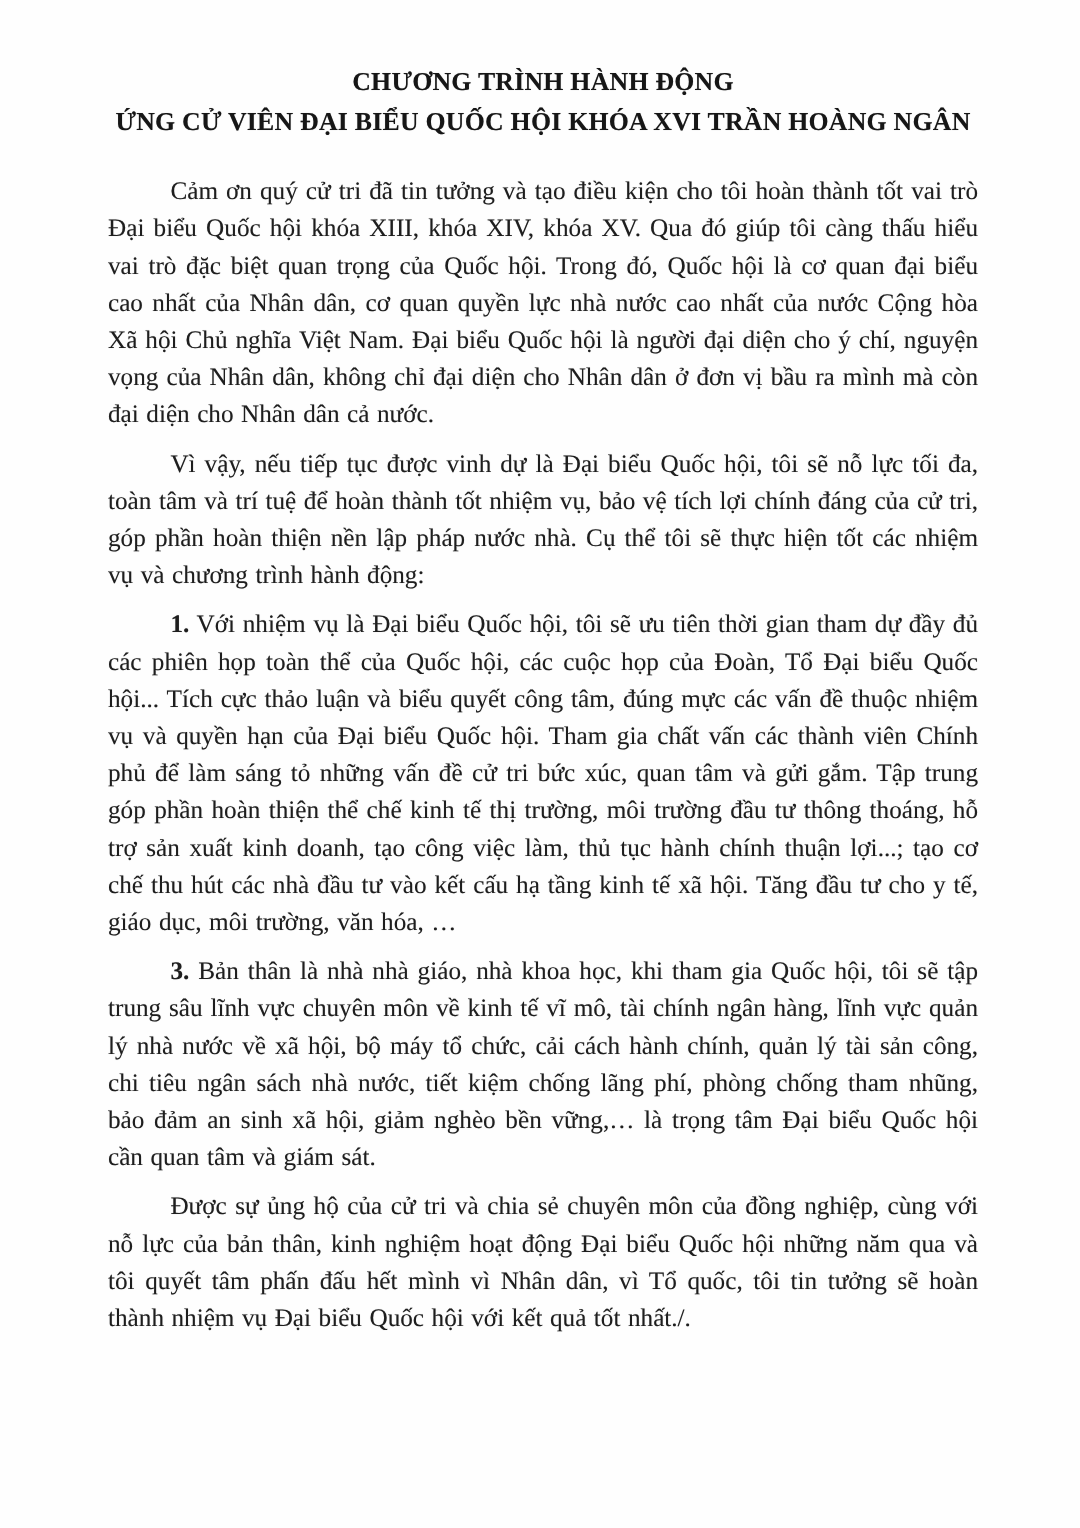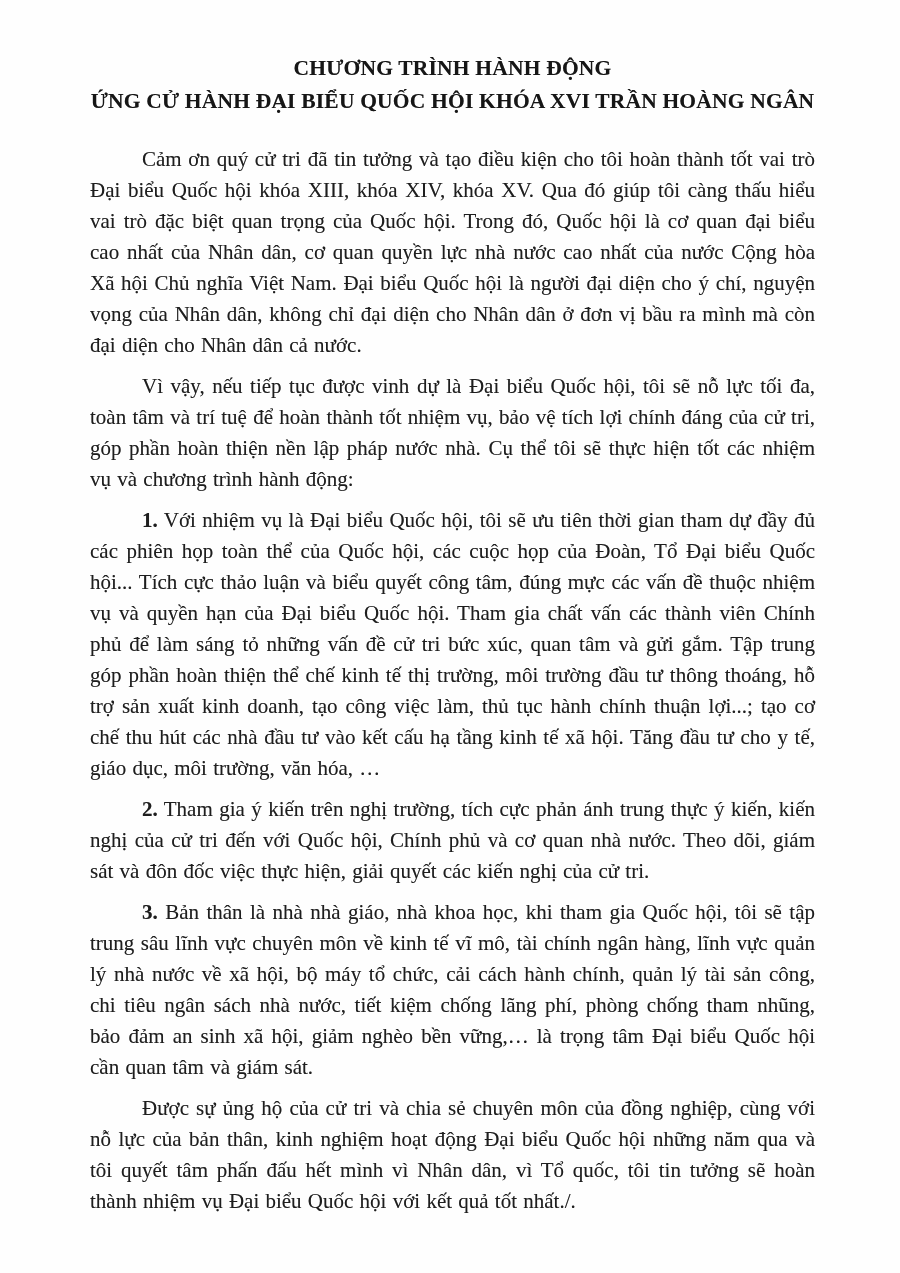--- a/index.html
+++ b/index.html
@@ -44,29 +44,28 @@
   }
   .doc-body p:last-child { margin-bottom: 12px; }
   .item-num { font-weight: bold; }
 </style>
 </head>
 <body>
 
 <div class="page">
   <header class="doc-header">
     <div class="title-line">CHƯƠNG TRÌNH HÀNH ĐỘNG</div>
-    <div class="title-line">ỨNG CỬ HÀNH ĐẠI BIỂU QUỐC HỘI KHÓA XVI TRẦN HOÀNG NGÂN</div>
+    <div class="title-line">ỨNG CỬ VIÊN ĐẠI BIỂU QUỐC HỘI KHÓA XVI TRẦN HOÀNG NGÂN</div>
   </header>
 
   <main class="doc-body">
     <p><span>Cảm ơn quý cử tri đã tin tưởng và tạo điều kiện cho tôi hoàn thành tốt vai trò Đại biểu Quốc hội khóa XIII, khóa XIV, khóa XV. Qua đó giúp tôi càng thấu hiểu vai trò đặc biệt quan trọng của Quốc hội. Trong đó, Quốc hội là cơ quan đại biểu cao nhất của Nhân dân, cơ quan quyền lực nhà nước cao nhất của nước Cộng hòa Xã hội Chủ nghĩa Việt Nam. Đại biểu Quốc hội là người đại diện cho ý chí, nguyện vọng của Nhân dân, không chỉ đại diện cho Nhân dân ở đơn vị bầu ra mình mà còn đại diện cho Nhân dân cả nước.</span></p>
 
     <p><span>Vì vậy, nếu tiếp tục được vinh dự là Đại biểu Quốc hội, tôi sẽ nỗ lực tối đa, toàn tâm và trí tuệ để hoàn thành tốt nhiệm vụ, bảo vệ tích lợi chính đáng của cử tri, góp phần hoàn thiện nền lập pháp nước nhà. Cụ thể tôi sẽ thực hiện tốt các nhiệm vụ và chương trình hành động:</span></p>
 
     <p><span class="item-num">1.</span><span> Với nhiệm vụ là Đại biểu Quốc hội, tôi sẽ ưu tiên thời gian tham dự đầy đủ các phiên họp toàn thể của Quốc hội, các cuộc họp của Đoàn, Tổ Đại biểu Quốc hội... Tích cực thảo luận và biểu quyết công tâm, đúng mực các vấn đề thuộc nhiệm vụ và quyền hạn của Đại biểu Quốc hội. Tham gia chất vấn các thành viên Chính phủ để làm sáng tỏ những vấn đề cử tri bức xúc, quan tâm và gửi gắm. Tập trung góp phần hoàn thiện thể chế kinh tế thị trường, môi trường đầu tư thông thoáng, hỗ trợ sản xuất kinh doanh, tạo công việc làm, thủ tục hành chính thuận lợi...; tạo cơ chế thu hút các nhà đầu tư vào kết cấu hạ tầng kinh tế xã hội. Tăng đầu tư cho y tế, giáo dục, môi trường, văn hóa, …</span></p>
 
-    <p><span class="item-num">2.</span><span> Tham gia ý kiến trên nghị trường, tích cực phản ánh trung thực ý kiến, kiến nghị của cử tri đến với Quốc hội, Chính phủ và cơ quan nhà nước. Theo dõi, giám sát và đôn đốc việc thực hiện, giải quyết các kiến nghị của cử tri.</span></p>
 
     <p><span class="item-num">3.</span><span> Bản thân là nhà nhà giáo, nhà khoa học, khi tham gia Quốc hội, tôi sẽ tập trung sâu lĩnh vực chuyên môn về kinh tế vĩ mô, tài chính ngân hàng, lĩnh vực quản lý nhà nước về xã hội, bộ máy tổ chức, cải cách hành chính, quản lý tài sản công, chi tiêu ngân sách nhà nước, tiết kiệm chống lãng phí, phòng chống tham nhũng, bảo đảm an sinh xã hội, giảm nghèo bền vững,… là trọng tâm Đại biểu Quốc hội cần quan tâm và giám sát.</span></p>
 
     <p><span>Được sự ủng hộ của cử tri và chia sẻ chuyên môn của đồng nghiệp, cùng với nỗ lực của bản thân, kinh nghiệm hoạt động Đại biểu Quốc hội những năm qua và tôi quyết tâm phấn đấu hết mình vì Nhân dân, vì Tổ quốc, tôi tin tưởng sẽ hoàn thành nhiệm vụ Đại biểu Quốc hội với kết quả tốt nhất./.</span></p>
   </main>
 </div>
 
 </body></html>

